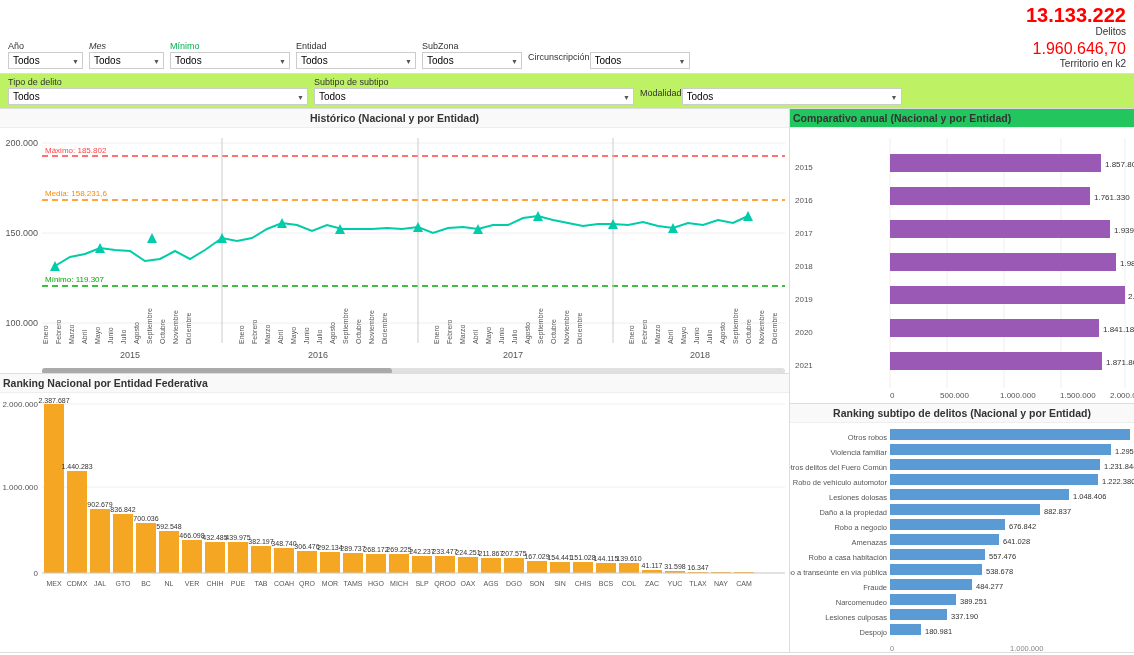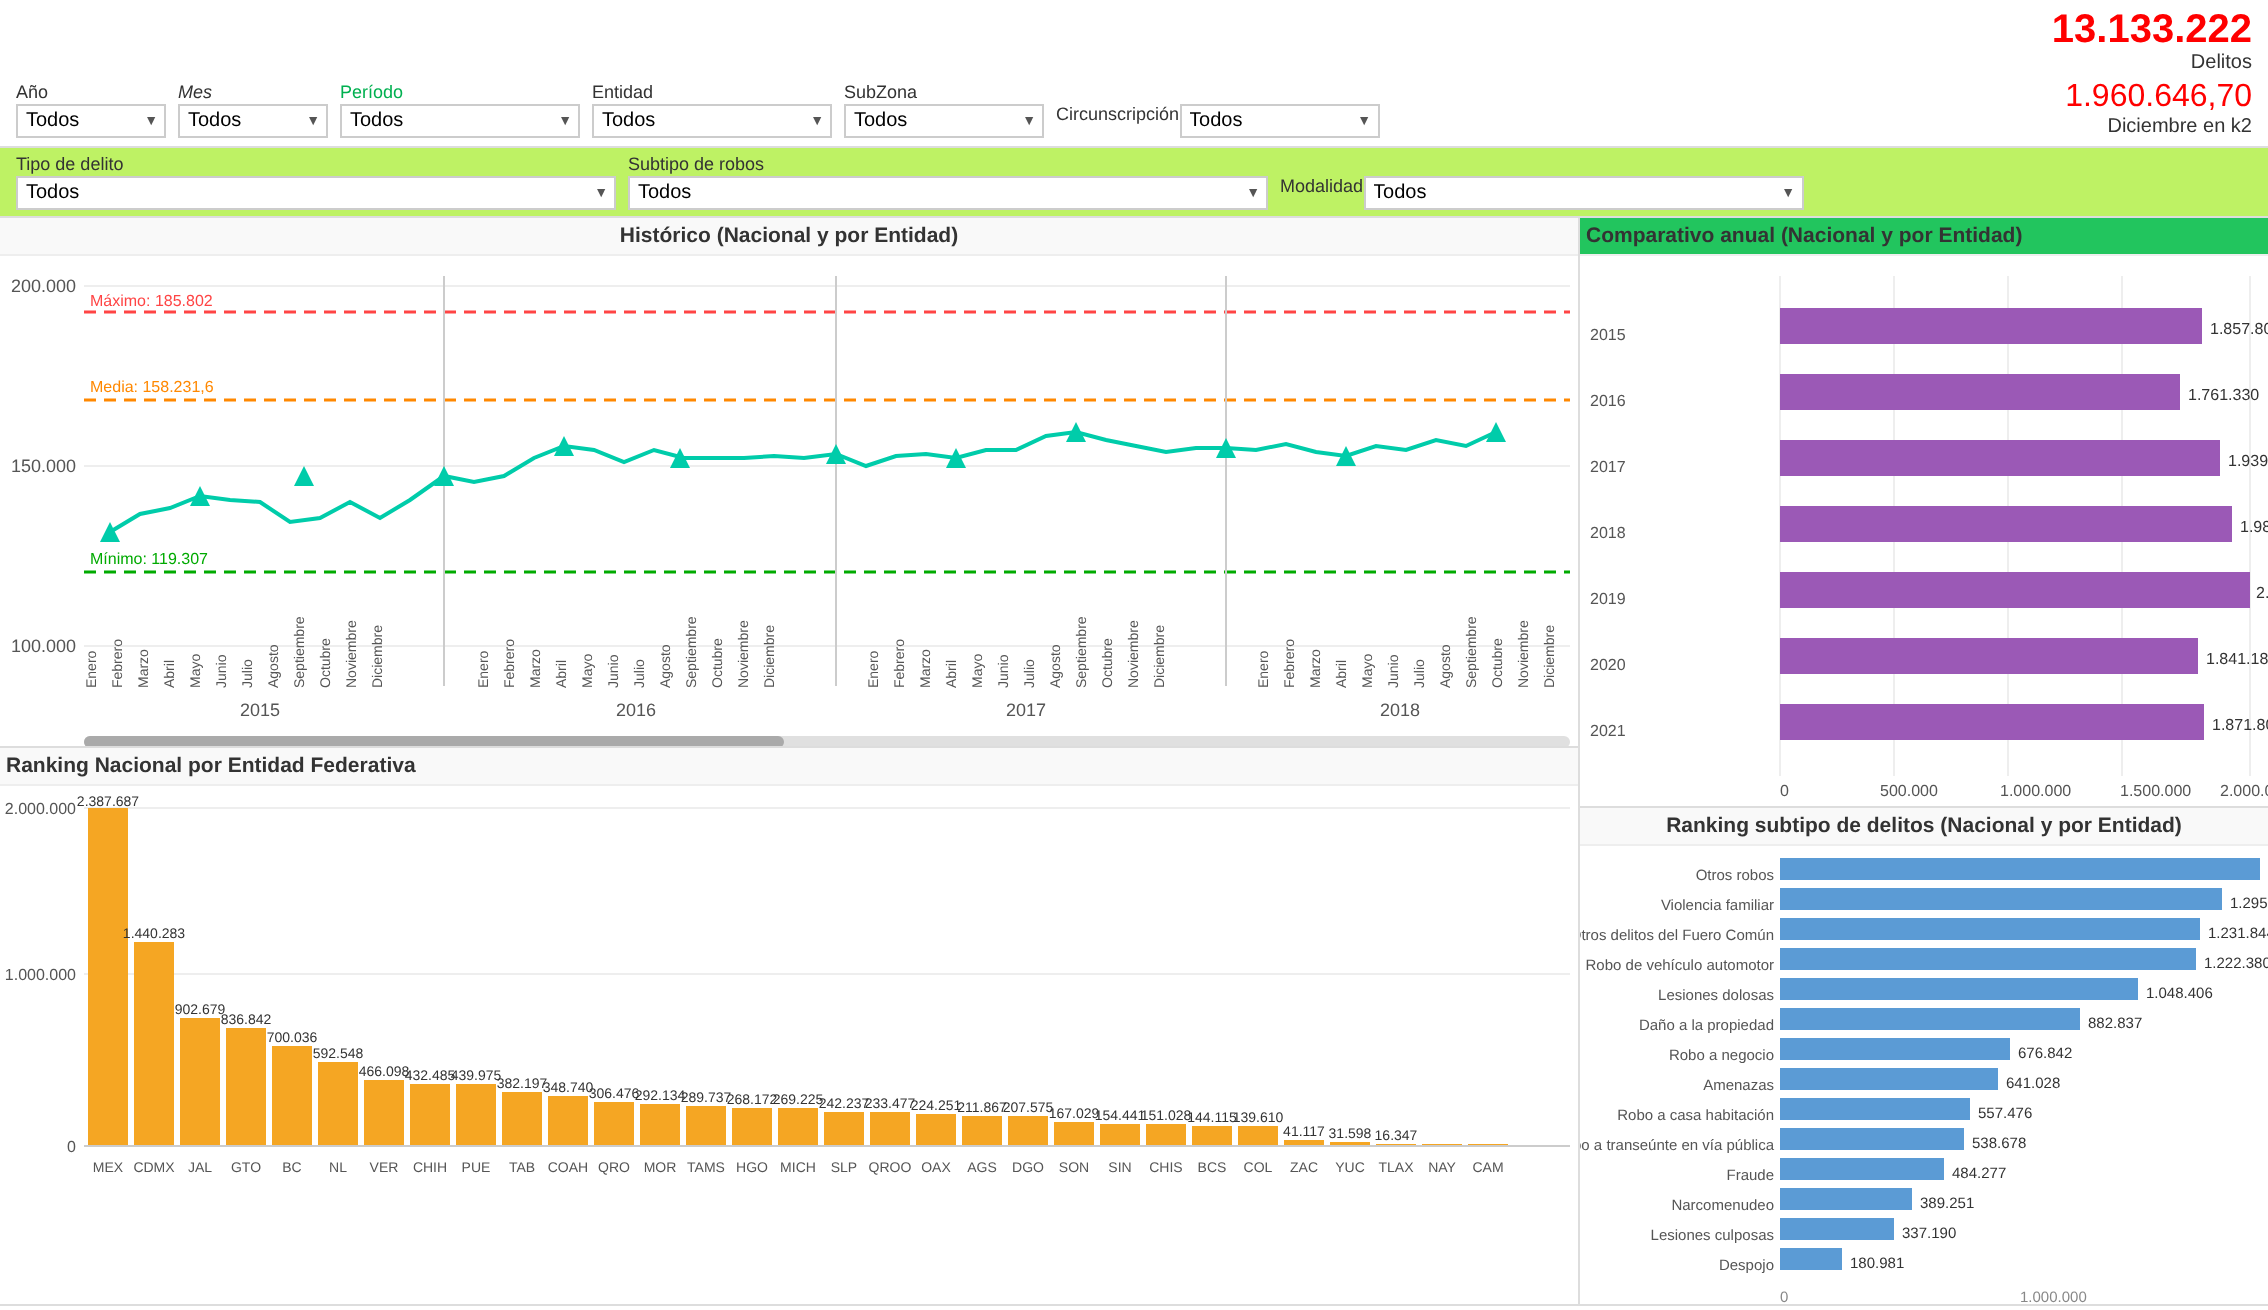--- a/index.html
+++ b/index.html
@@ -28,21 +28,21 @@
   <div style="display:flex;flex-direction:column;">
     <span style="font-size:9px;color:#333;margin-bottom:1px;font-style:italic;">Mes</span>
     <div class="select-wrap">
       <select style="border:1px solid #ccc;background:#fff;padding:2px 18px 2px 4px;font-size:10px;min-width:75px;appearance:none;-webkit-appearance:none;cursor:pointer;">
         <option>Todos</option>
       </select>
     </div>
   </div>
 
   <div style="display:flex;flex-direction:column;">
-    <span style="font-size:9px;color:#00b050;margin-bottom:1px;">Período</span>
+    <span style="font-size:9px;color:#00b050;margin-bottom:1px;">Mínimo</span>
     <div class="select-wrap">
       <select style="border:1px solid #ccc;background:#fff;padding:2px 18px 2px 4px;font-size:10px;min-width:120px;appearance:none;-webkit-appearance:none;cursor:pointer;">
         <option>Todos</option>
       </select>
     </div>
   </div>
 
   <div style="display:flex;flex-direction:column;">
     <span style="font-size:9px;color:#333;margin-bottom:1px;">Entidad</span>
     <div class="select-wrap">
@@ -67,35 +67,35 @@
       <select style="border:1px solid #ccc;background:#fff;padding:2px 18px 2px 4px;font-size:10px;min-width:100px;appearance:none;-webkit-appearance:none;cursor:pointer;">
         <option>Todos</option>
       </select>
     </div>
   </div>
 
   <div style="margin-left:auto; text-align:right; min-width:130px;">
     <div style="font-size:20px;font-weight:bold;color:#ff0000;line-height:1.1;">13.133.222</div>
     <div style="font-size:10px;color:#333;">Delitos</div>
     <div style="font-size:16px;font-weight:normal;color:#ff0000;line-height:1.2;margin-top:2px;">1.960.646,70</div>
-    <div style="font-size:10px;color:#333;">Diciembre en k2</div>
+    <div style="font-size:10px;color:#333;">Territorio en k2</div>
   </div>
 </div>
 
 <div style="display:flex; gap:6px; padding:3px 8px; background:#bef264; border-bottom:1px solid #ddd; align-items:flex-end;">
   <div style="display:flex;flex-direction:column;">
     <span style="font-size:9px;color:#333;margin-bottom:1px;">Tipo de delito</span>
     <div class="select-wrap">
       <select style="border:1px solid #ccc;background:#fff;padding:2px 18px 2px 4px;font-size:10px;min-width:300px;appearance:none;-webkit-appearance:none;cursor:pointer;">
         <option>Todos</option>
       </select>
     </div>
   </div>
   <div style="display:flex;flex-direction:column;">
-    <span style="font-size:9px;color:#333;margin-bottom:1px;">Subtipo de robos</span>
+    <span style="font-size:9px;color:#333;margin-bottom:1px;">Subtipo de subtipo</span>
     <div class="select-wrap">
       <select style="border:1px solid #ccc;background:#fff;padding:2px 18px 2px 4px;font-size:10px;min-width:320px;appearance:none;-webkit-appearance:none;cursor:pointer;">
         <option>Todos</option>
       </select>
     </div>
   </div>
   <div style="display:flex;">
     <span style="font-size:9px;color:#333;margin-bottom:1px;">Modalidad</span>
     <div class="select-wrap">
       <select style="border:1px solid #ccc;background:#fff;padding:2px 18px 2px 4px;font-size:10px;min-width:220px;appearance:none;-webkit-appearance:none;cursor:pointer;">

